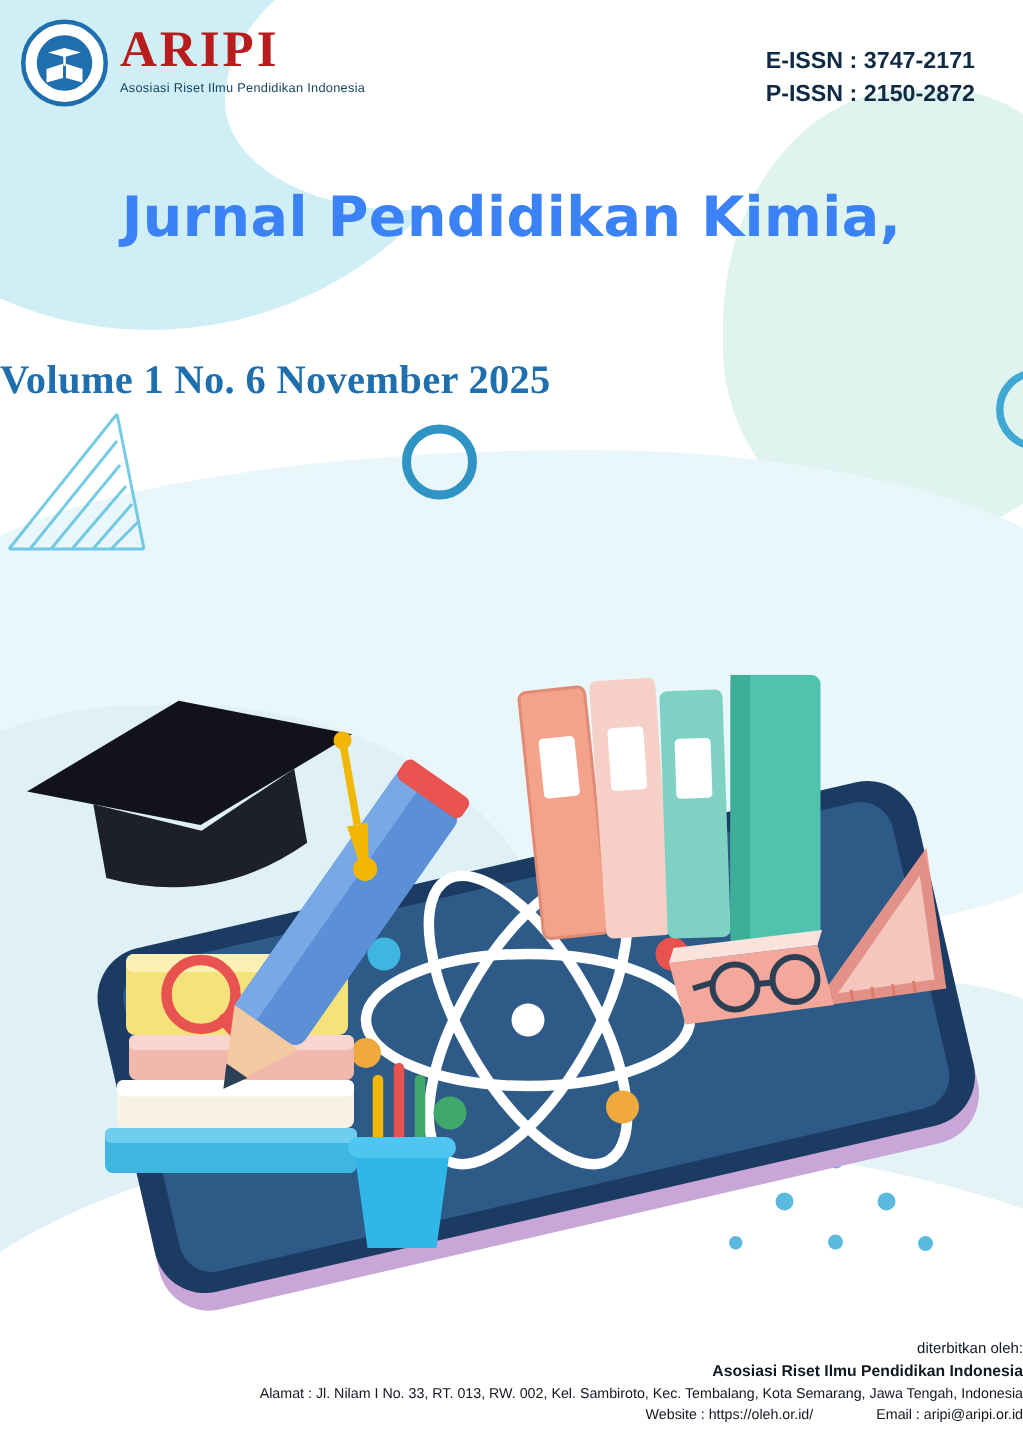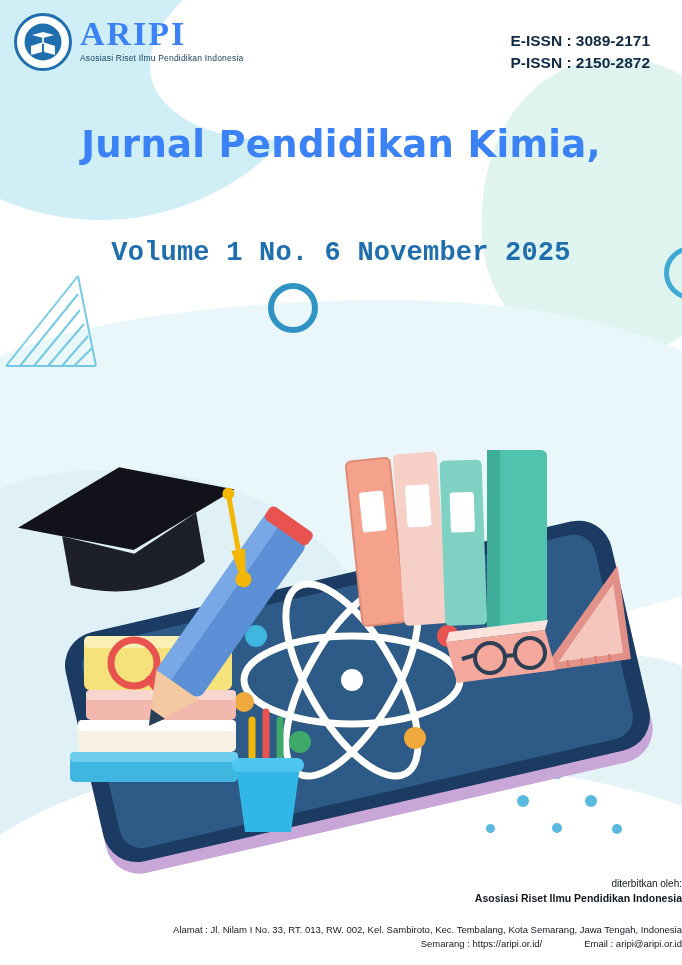--- a/index.html
+++ b/index.html
@@ -103,21 +103,21 @@
     border: 3px solid #1f6fae;
     display: flex; align-items: center; justify-content: center;
     box-sizing: border-box;
   }
   .logo-text { padding-top: 4px; }
   .logo-title {
     font-family: "Liberation Serif", serif;
     font-weight: bold;
     font-size: 34px;
     letter-spacing: 2px;
-    color: #3b82f6;
+    color: #b91c1c;
     line-height: 1;
   }
   .logo-sub {
     font-size: 8.5px;
     color: #16435f;
     letter-spacing: .2px;
     margin-top: 2px;
   }
 
   .issn {
@@ -139,42 +139,41 @@
     font-weight: bold;
     font-size: 37px;
     line-height: 1.25;
     letter-spacing: .3px;
     padding: 0 26px;
     box-sizing: border-box;
   }
   .volume {
     position: absolute;
     left: 0; right: 0; top: 238px;
-    text-align: center;
     color: #1f6fae;
-    font-family: Liberation Mono, monospace;
+    font-family: Liberation Serif, serif;
     font-weight: bold;
     font-size: 27px;
     letter-spacing: .2px;
   }
 
   
   .illus { position: absolute; left: 0; top: 380px; width: 682px; height: 500px; }
 
   
   .footer {
     position: absolute;
     left: 0; right: 0; bottom: 14px;
     text-align: right;
     color: #111820;
     line-height: 1.5;
   }
   .footer .f-small { font-size: 10px; }
   .footer .f-bold { font-size: 10.5px; font-weight: bold; }
-  .footer .f-addr { font-size: 9.5px; margin-top: 16px; }
+  .footer .f-addr { font-size: 9.5px; }
   .footer .f-web { font-size: 9.5px; }
   .footer .f-web .sep { display: inline-block; width: 42px; }
 </style>
 </head>
 <body>
 
 <div class="cover">
 
   <div class="bg-layer">
     <div class="blob-topleft"></div>
@@ -219,21 +218,21 @@
         <rect x="19.2" y="14" width="1.6" height="8" fill="#ffffff"></rect>
       </svg>
     </div>
     <div class="logo-text">
       <div class="logo-title">ARIPI</div>
       <div class="logo-sub">Asosiasi Riset Ilmu Pendidikan Indonesia</div>
     </div>
   </div>
 
   <div class="issn">
-    <div>E-ISSN : 3089-2171</div>
+    <div>E-ISSN : 3747-2171</div>
     <div>P-ISSN : 2150-2872</div>
   </div>
 
   <div class="journal-title">
     <div>Jurnal Pendidikan Kimia,</div>
   </div>
 
   <div class="volume">Volume 1 No. 6 November 2025</div>
 
   <svg class="illus" viewBox="0 0 682 500">
@@ -344,17 +343,17 @@
       <path d="M236 386 L300 386 L291 452 L245 452 Z" fill="#31b6e8"></path>
       <rect x="232" y="378" width="72" height="14" rx="7" fill="#4fc6f2"></rect>
     </g>
   </svg>
 
   <div class="footer">
     <div class="f-small">diterbitkan oleh:</div>
     <div class="f-bold">Asosiasi Riset Ilmu Pendidikan Indonesia</div>
     <div class="f-addr">Alamat : Jl. Nilam I No. 33, RT. 013, RW. 002, Kel. Sambiroto, Kec. Tembalang, Kota Semarang, Jawa Tengah, Indonesia</div>
     <div class="f-web">
-      <span>Semarang : https://aripi.or.id/</span><span class="sep"></span><span>Email : aripi@aripi.or.id</span>
+      <span>Website : https://oleh.or.id/</span><span class="sep"></span><span>Email : aripi@aripi.or.id</span>
     </div>
   </div>
 
 </div>
 
 </body></html>

